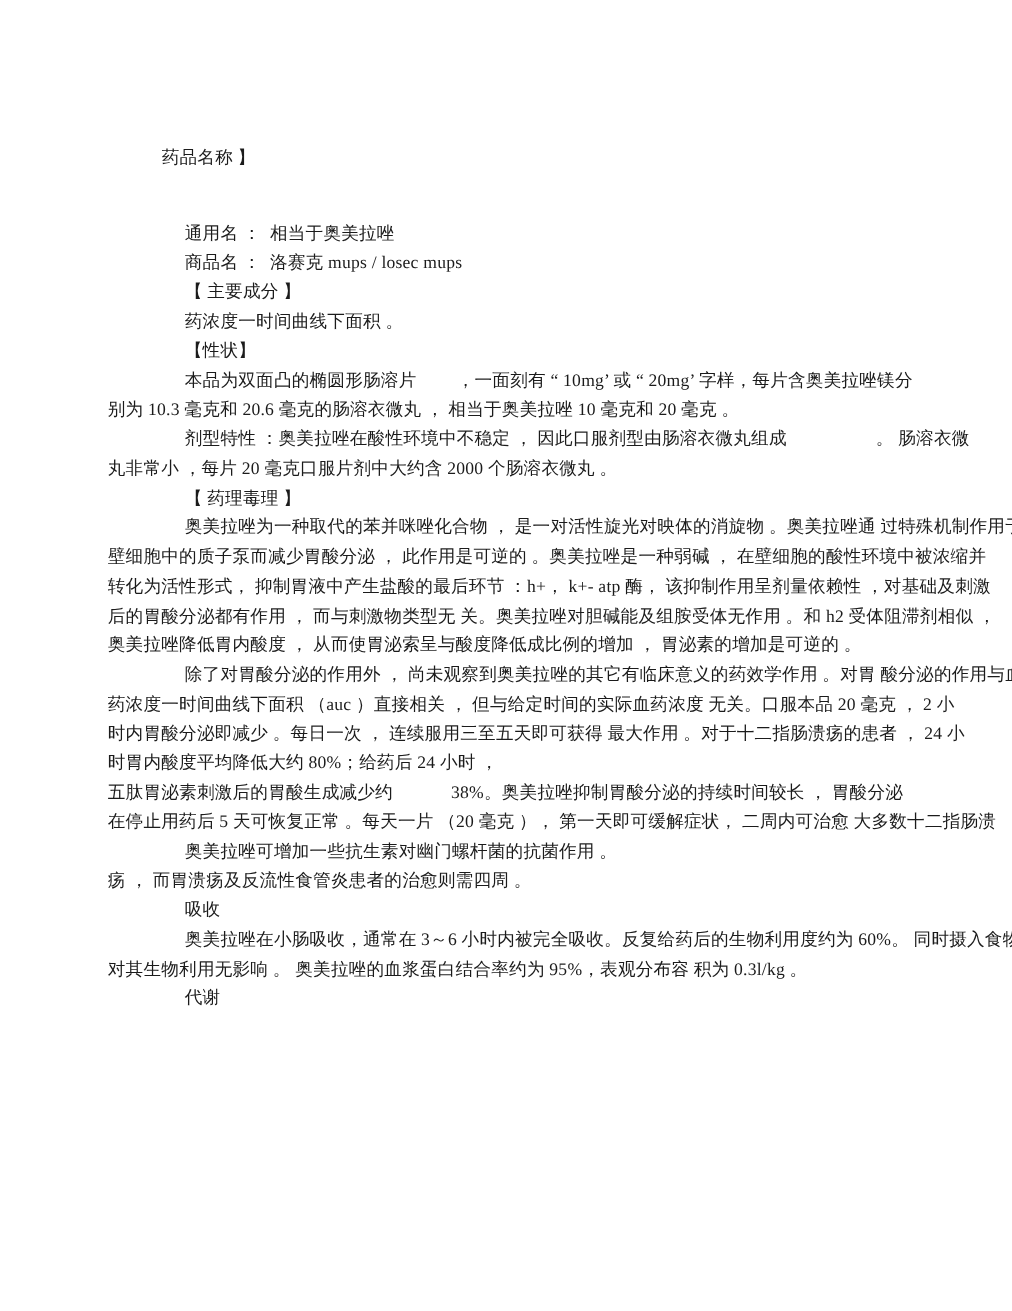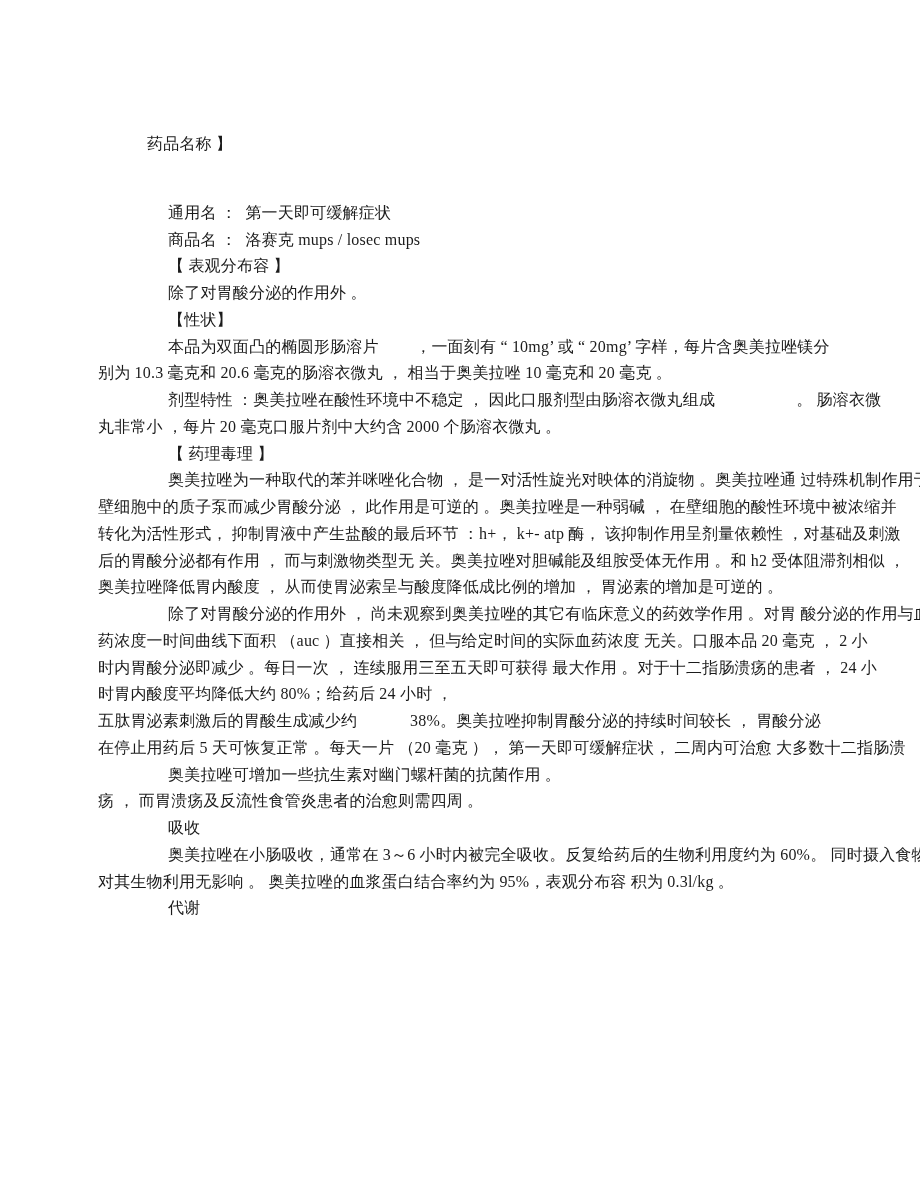--- a/index.html
+++ b/index.html
@@ -34,24 +34,24 @@
   .gap-after-title { height: 42px; }
 </style>
 </head>
 <body>
 
 <div class="page">
   <div class="doc">
     <div class="line indent-title">药品名称 】</div>
     <div class="gap-after-title"></div>
     <div id="lines-container">
-        <div class="line indent-para">通用名 ：  第一天即可缓解症状</div>
+        <div class="line indent-para">通用名 ：  相当于奥美拉唑</div>
         <div class="line indent-para">商品名 ：  洛赛克 mups / losec mups</div>
-        <div class="line indent-para">【 表观分布容 】</div>
-        <div class="line indent-para">除了对胃酸分泌的作用外 。</div>
+        <div class="line indent-para">【 主要成分 】</div>
+        <div class="line indent-para">药浓度一时间曲线下面积 。</div>
         <div class="line indent-para">【性状】</div>
         <div class="line indent-para">本品为双面凸的椭圆形肠溶片　　 ，一面刻有 “ 10mg’ 或 “ 20mg’ 字样，每片含奥美拉唑镁分</div>
         <div class="line indent-flush">别为 10.3 毫克和 20.6 毫克的肠溶衣微丸 ， 相当于奥美拉唑 10 毫克和 20 毫克 。</div>
         <div class="line indent-para">剂型特性 ：奥美拉唑在酸性环境中不稳定 ， 因此口服剂型由肠溶衣微丸组成　　　　　。 肠溶衣微</div>
         <div class="line indent-flush">丸非常小 ，每片 20 毫克口服片剂中大约含 2000 个肠溶衣微丸 。</div>
         <div class="line indent-para">【 药理毒理 】</div>
         <div class="line indent-para">奥美拉唑为一种取代的苯并咪唑化合物 ， 是一对活性旋光对映体的消旋物 。奥美拉唑通 过特殊机制作用于</div>
         <div class="line indent-flush">壁细胞中的质子泵而减少胃酸分泌 ， 此作用是可逆的 。奥美拉唑是一种弱碱 ， 在壁细胞的酸性环境中被浓缩并</div>
         <div class="line indent-flush">转化为活性形式， 抑制胃液中产生盐酸的最后环节 ：h+， k+- atp 酶， 该抑制作用呈剂量依赖性 ，对基础及刺激</div>
         <div class="line indent-flush">后的胃酸分泌都有作用 ， 而与刺激物类型无 关。奥美拉唑对胆碱能及组胺受体无作用 。和 h2 受体阻滞剂相似 ，</div>

